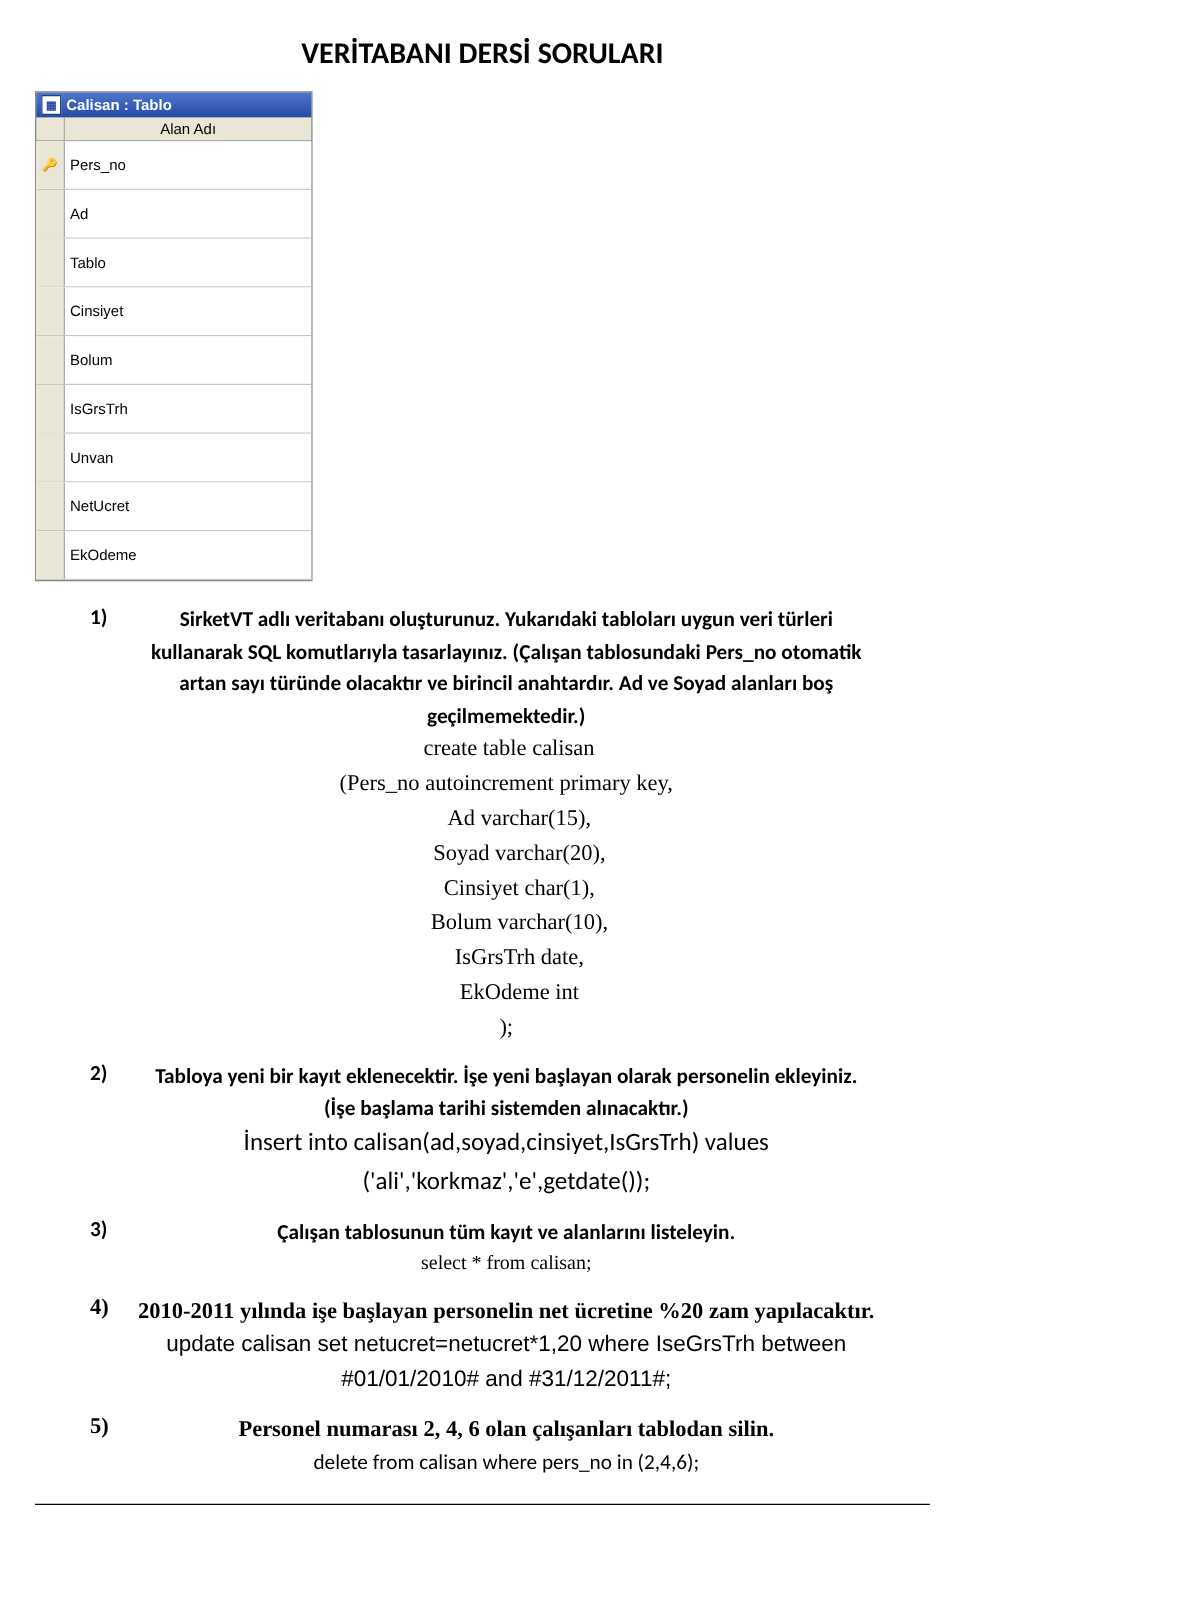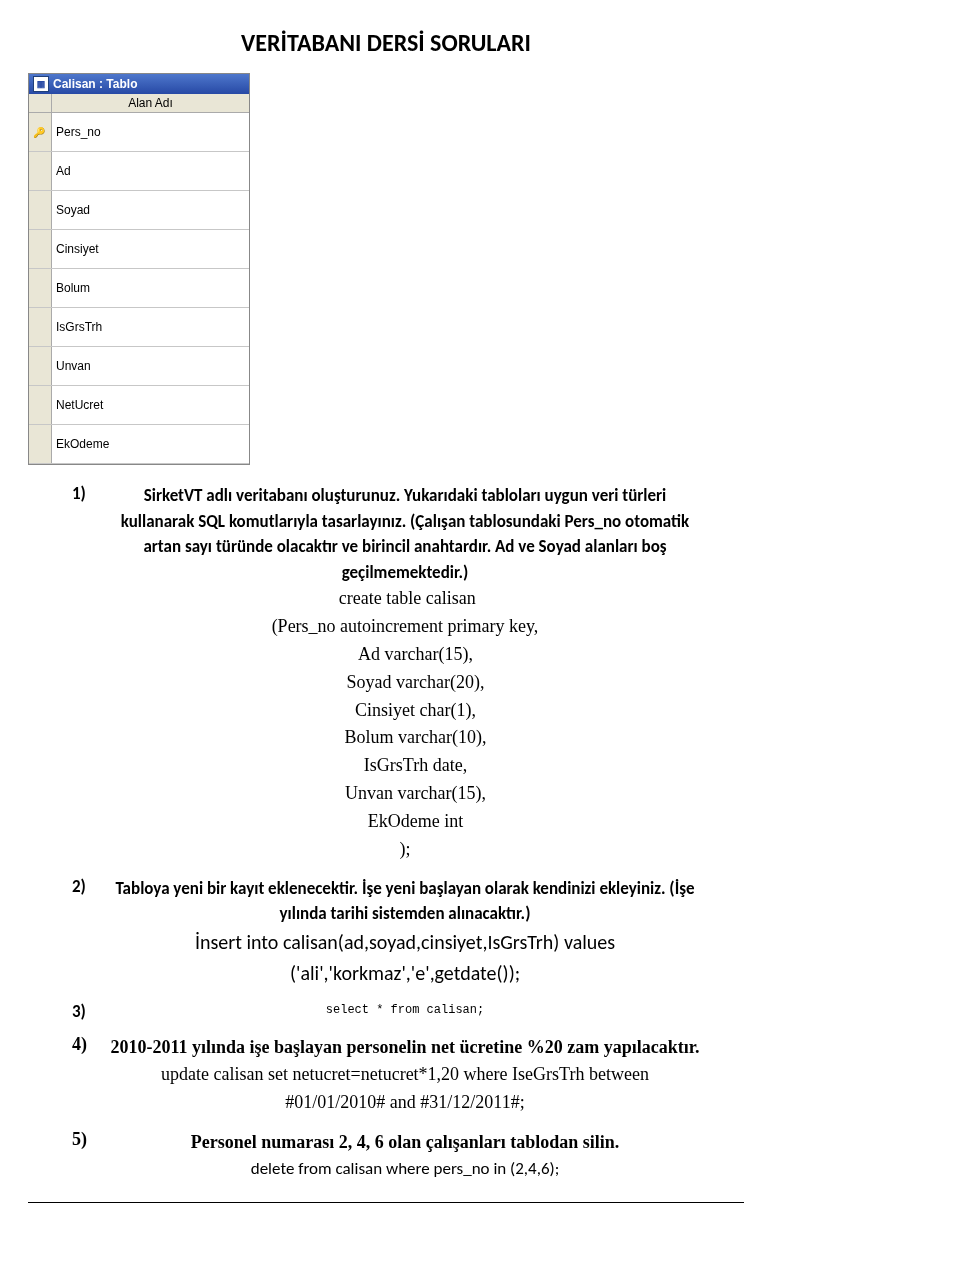--- a/index.html
+++ b/index.html
@@ -122,21 +122,21 @@
   .tnr .qtext {
     font-family: "Times New Roman", Times, serif;
     font-size: 18px;
   }
   .ans, .codeblock {
     font-size: 20px;
     line-height: 1.55;
     font-weight: 400;
   }
   .tnr .ans, .tnr .codeblock {
-    font-family: Liberation Serif, serif;
+    font-family: Liberation Sans, sans-serif;
     font-size: 18px;
   }
   .codeblock .line {
     white-space: pre-wrap;
   }
   .codeblock .ind {
     padding-left: 12px;
   }
   .hr-foot {
     margin-top: 20px;
@@ -168,21 +168,21 @@
             <span class="key-icon">🔑</span>
           </div>
         <div class="cell">Pers_no</div>
       </div>
       <div class="arow">
         <div class="gutter"></div>
         <div class="cell">Ad</div>
       </div>
       <div class="arow">
         <div class="gutter"></div>
-        <div class="cell">Soyad</div>
+        <div class="cell">Tablo</div>
       </div>
       <div class="arow">
         <div class="gutter"></div>
         <div class="cell">Cinsiyet</div>
       </div>
       <div class="arow">
         <div class="gutter"></div>
         <div class="cell">Bolum</div>
       </div>
       <div class="arow">
@@ -211,39 +211,39 @@
       <div class="body">
         <div class="qtext">SirketVT adlı veritabanı oluşturunuz. Yukarıdaki tabloları uygun veri türleri kullanarak SQL komutlarıyla tasarlayınız. (Çalışan tablosundaki Pers_no  otomatik artan sayı türünde olacaktır ve birincil anahtardır. Ad ve Soyad alanları boş geçilmemektedir.)</div>
         <div class="codeblock" style="font-family:'Times New Roman',Times,serif;font-size:18px;">
           <div class="line"> create table calisan</div>
           <div class="line">(Pers_no autoincrement primary key,</div>
           <div class="line ind">  Ad varchar(15),</div>
           <div class="line ind">  Soyad varchar(20),</div>
           <div class="line ind">  Cinsiyet char(1),</div>
           <div class="line ind">  Bolum varchar(10),</div>
           <div class="line ind">  IsGrsTrh date,</div>
-          <div class="line ind">  Unvan varchar(15),</div>
           <div class="line ind">  EkOdeme int</div>
           <div class="line">);</div>
         </div>
       </div>
     </li>
 
     <li>
       <div class="num">2)</div>
       <div class="body">
-        <div class="qtext">Tabloya yeni bir kayıt eklenecektir. İşe yeni başlayan olarak kendinizi ekleyiniz. (İşe yılında tarihi sistemden alınacaktır.)</div>
+        <div class="qtext">Tabloya yeni bir kayıt eklenecektir. İşe yeni başlayan olarak personelin ekleyiniz. (İşe başlama tarihi sistemden alınacaktır.)</div>
         <div class="ans">İnsert into calisan(ad,soyad,cinsiyet,IsGrsTrh) values ('ali','korkmaz','e',getdate());</div>
       </div>
     </li>
 
     <li>
       <div class="num">3)</div>
       <div class="body">
-        <div class="ans" style="font-family:Liberation Mono, monospace;font-size:12px;">select * from calisan;</div>
+        <div class="qtext">Çalışan tablosunun tüm kayıt ve alanlarını listeleyin.</div>
+        <div class="ans" style="font-family:Liberation Serif, serif;font-size:16px;">select * from calisan;</div>
       </div>
     </li>
 
     <li class="tnr">
       <div class="num">4)</div>
       <div class="body">
         <div class="qtext">2010-2011 yılında işe başlayan personelin net ücretine %20 zam yapılacaktır.</div>
         <div class="ans">update calisan set netucret=netucret*1,20 where IseGrsTrh between  #01/01/2010# and #31/12/2011#;</div>
       </div>
     </li>

